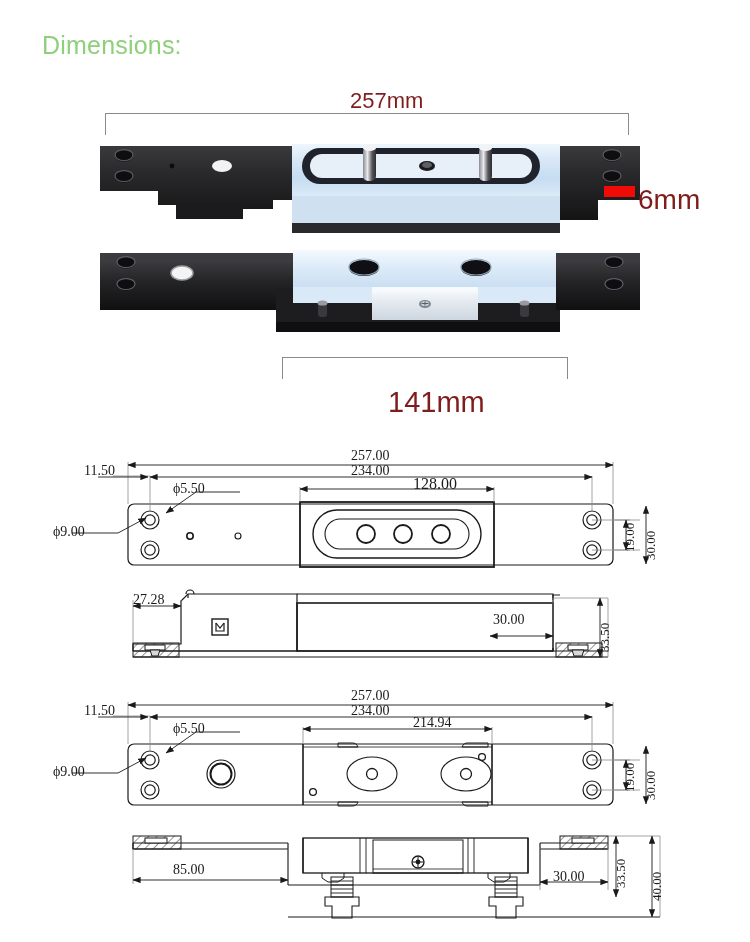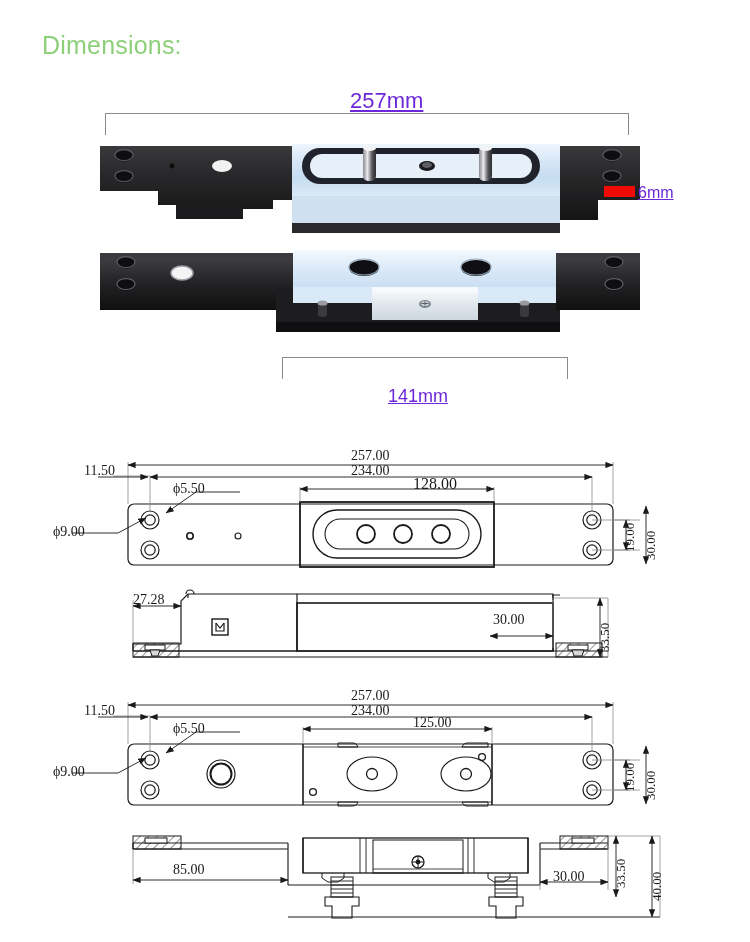--- a/index.html
+++ b/index.html
@@ -27,23 +27,22 @@
     color:#1a1a1a;
     white-space:nowrap;
   }
   .dimtext.v{
     transform:rotate(-90deg);
     transform-origin:left top;
   }
   .photo-dim{
     position:absolute;
     font-family:"Liberation Sans",sans-serif;
-    color:#6d28d9;
+    color:#7f1d1d;
     white-space:nowrap;
-    text-decoration:underline;
   }
 
   
   .bracket{position:absolute;border:0;}
   .bracket .hline{position:absolute;left:0;top:0;height:1px;width:100%;background:#8a8a8a;}
   .bracket .tickL{position:absolute;left:0;top:0;width:1px;height:100%;background:#8a8a8a;}
   .bracket .tickR{position:absolute;right:0;top:0;width:1px;height:100%;background:#8a8a8a;}
 
   .svgwrap{position:absolute;left:0;top:0;}
 
@@ -167,28 +166,28 @@
 
     <path d="M556,253 L640,253 L640,310 L556,310 Z" fill="url(#blackbody2)"></path>
     <path d="M556,253 L640,253 L640,262 L556,262 Z" fill="#3c3c40"></path>
     <ellipse cx="614" cy="263" rx="9" ry="5.5" fill="#0e0e10"></ellipse>
     <ellipse cx="614" cy="262" rx="9" ry="5.5" fill="none" stroke="#5f5f66" stroke-width="1.2"></ellipse>
     <ellipse cx="614" cy="285" rx="9" ry="5.5" fill="#0e0e10"></ellipse>
     <ellipse cx="614" cy="284" rx="9" ry="5.5" fill="none" stroke="#5f5f66" stroke-width="1.2"></ellipse>
   </svg>
 
   <div class="red6"></div>
-  <div class="photo-dim" style="left:638px;top:184px;font-size:16px;">6mm</div>
+  <div class="photo-dim" style="left:638px;top:184px;font-size:28px;">6mm</div>
 
   <div class="bracket" style="left:282px;top:357px;width:286px;height:22px;">
     <div class="hline"></div>
     <div class="tickL" style="top:0;height:22px;"></div>
     <div class="tickR" style="top:0;height:22px;"></div>
   </div>
-  <div class="photo-dim" style="left:388px;top:386px;font-size:18px;">141mm</div>
+  <div class="photo-dim" style="left:388px;top:386px;font-size:29px;">141mm</div>
 
   <svg class="svgwrap" width="750" height="942" viewBox="0 0 750 942" style="pointer-events:none;">
     <defs>
       <marker id="ar" markerWidth="9" markerHeight="7" refX="8.5" refY="3.5" orient="auto">
         <polygon points="0,0 9,3.5 0,7" fill="#1a1a1a"></polygon>
       </marker>
       <marker id="arR" markerWidth="9" markerHeight="7" refX="0.5" refY="3.5" orient="auto">
         <polygon points="9,0 0,3.5 9,7" fill="#1a1a1a"></polygon>
       </marker>
       <pattern id="hatch" width="6" height="6" patternTransform="rotate(45)" patternUnits="userSpaceOnUse">
@@ -435,21 +434,21 @@
   <div class="dimtext" style="left:53px;top:524px;font-size:14px;">ϕ9.00</div>
   <div class="dimtext v" style="left:622px;top:552px;font-size:13px;">19.00</div>
   <div class="dimtext v" style="left:643px;top:560px;font-size:13px;">30.00</div>
 
   <div class="dimtext" style="left:133px;top:592px;font-size:14px;">27.28</div>
   <div class="dimtext" style="left:493px;top:612px;font-size:14px;">30.00</div>
   <div class="dimtext v" style="left:597px;top:652px;font-size:13px;">33.50</div>
 
   <div class="dimtext" style="left:351px;top:688px;font-size:14px;">257.00</div>
   <div class="dimtext" style="left:351px;top:703px;font-size:14px;">234.00</div>
-  <div class="dimtext" style="left:413px;top:715px;font-size:14px;">125.00</div>
+  <div class="dimtext" style="left:413px;top:715px;font-size:14px;">214.94</div>
   <div class="dimtext" style="left:84px;top:703px;font-size:14px;">11.50</div>
   <div class="dimtext" style="left:173px;top:721px;font-size:14px;">ϕ5.50</div>
   <div class="dimtext" style="left:53px;top:764px;font-size:14px;">ϕ9.00</div>
   <div class="dimtext v" style="left:622px;top:792px;font-size:13px;">19.00</div>
   <div class="dimtext v" style="left:643px;top:800px;font-size:13px;">30.00</div>
 
   <div class="dimtext" style="left:173px;top:862px;font-size:14px;text-align:center;">85.00</div>
   <div class="dimtext" style="left:553px;top:869px;font-size:14px;">30.00</div>
   <div class="dimtext v" style="left:613px;top:888px;font-size:13px;">33.50</div>
   <div class="dimtext v" style="left:649px;top:901px;font-size:13px;">40.00</div>

